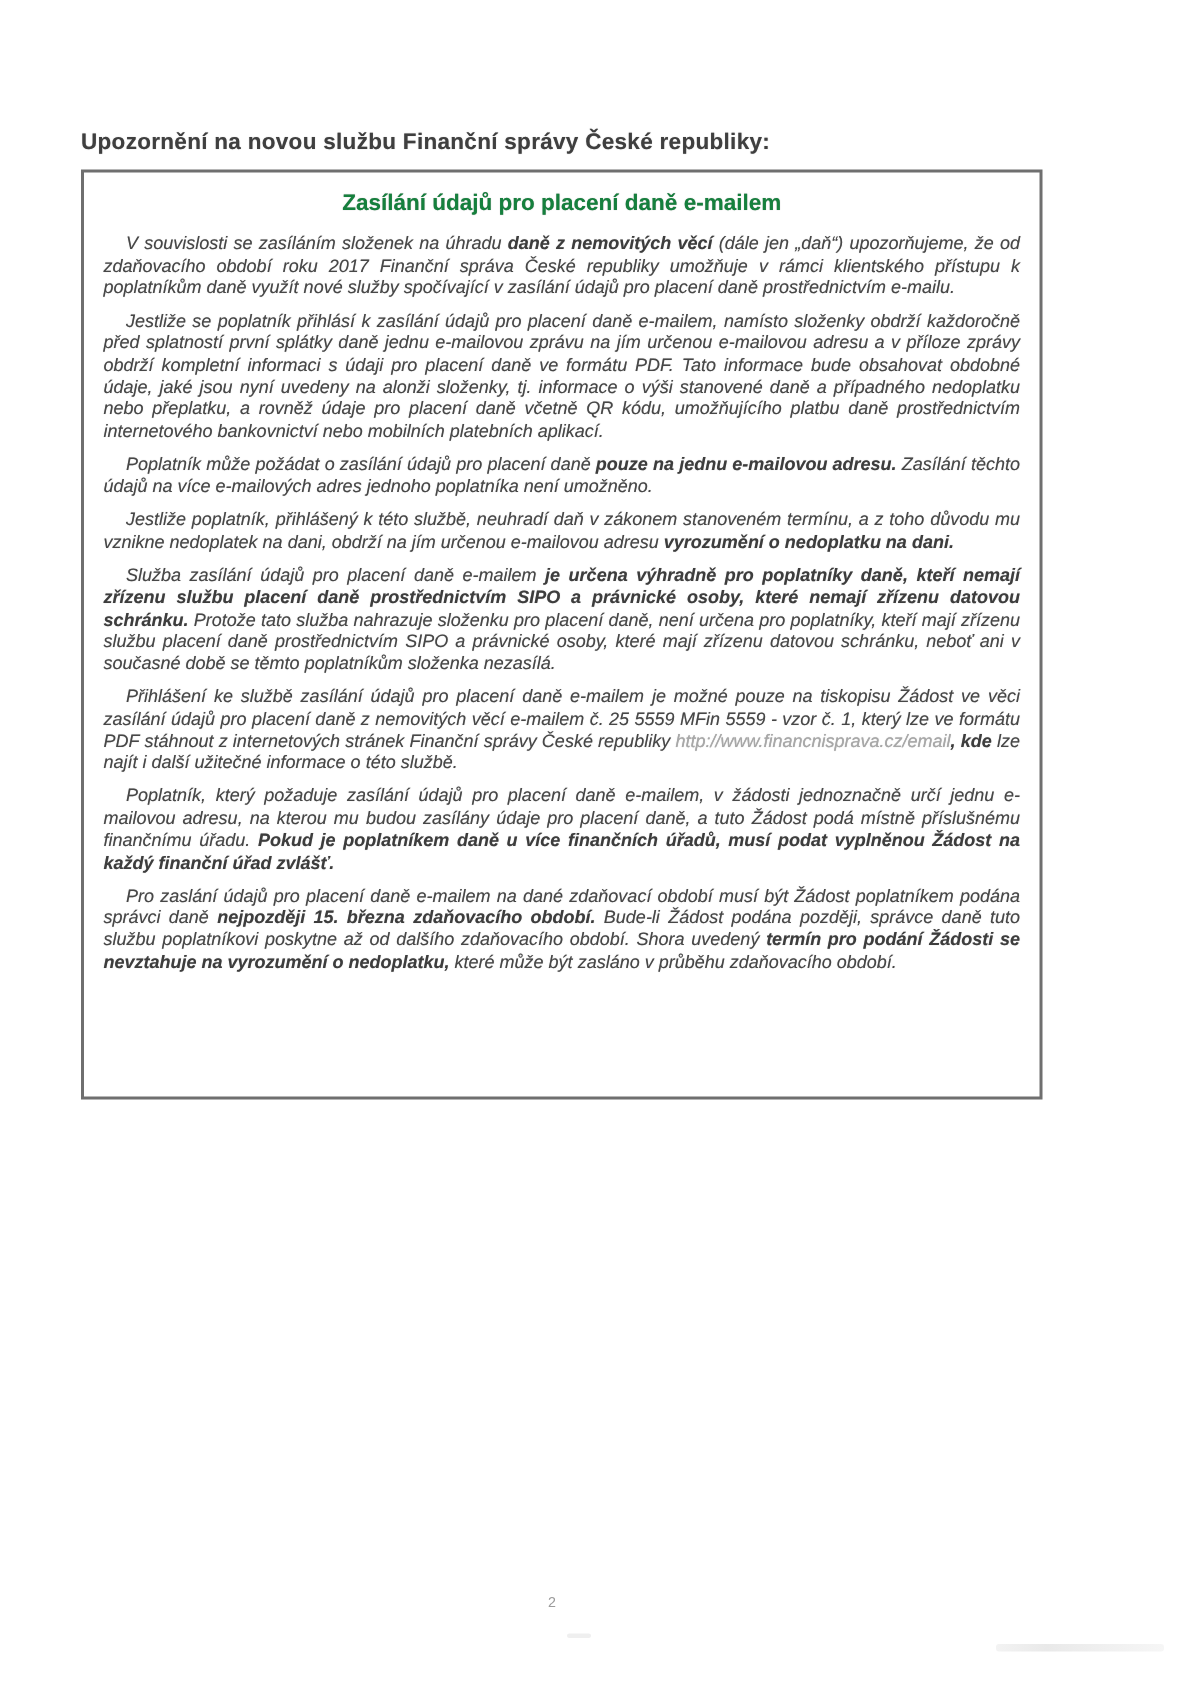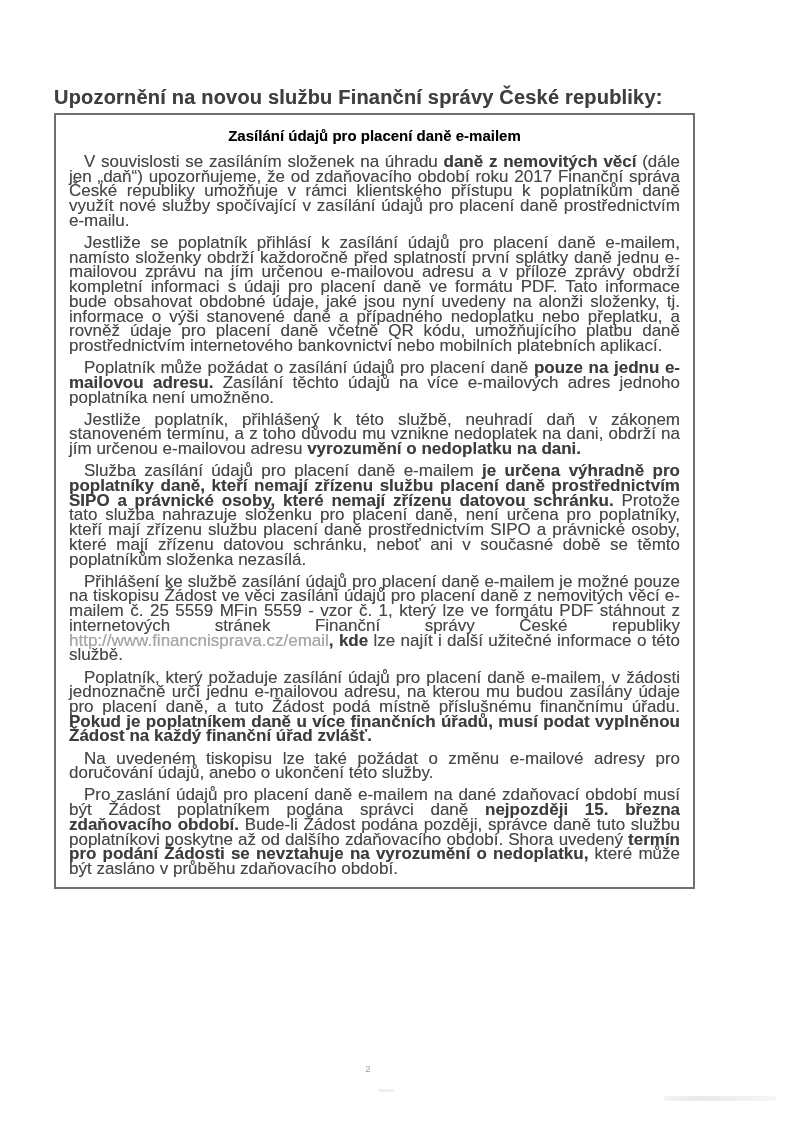--- a/index.html
+++ b/index.html
@@ -9,53 +9,54 @@
     height: 1131px;
     background: #ffffff;
     font-family: "Liberation Sans", sans-serif;
     overflow: hidden;
   }
   .heading {
     position: absolute;
     left: 54px;
     top: 86px;
     width: 700px;
-    font-size: 20px;
+    font-size: 15px;
     font-weight: bold;
     color: #3f3f3f;
     letter-spacing: 0.2px;
     text-shadow: 0 0 0.6px rgba(70,70,70,0.55);
   }
   .notice-box {
     position: absolute;
     left: 54px;
     top: 113px;
     width: 611px;
     border: 2px solid #6f6f6f;
     padding: 8px 13px 10px 13px;
     min-height: 598px;
     box-sizing: content-box;
     background: #ffffff;
   }
   .box-title {
     text-align: center;
     font-size: 15px;
     font-weight: bold;
-    color: #000000;
+    color: #15803d;
     margin: 4px 0 11px 0;
     text-shadow: 0 0 0.6px rgba(70,70,70,0.55);
   }
   .para {
-    font-size: 17px;
+    font-size: 12px;
     line-height: 14.7px;
     color: #474747;
     text-align: justify;
     text-indent: 15px;
     margin: 0 0 7.5px 0;
     text-shadow: 0 0 0.5px rgba(80,80,80,0.5);
+    font-style: italic;
   }
   .para:last-child { margin-bottom: 0; }
   .b { font-weight: bold; color: #3d3d3d; }
   .u-all { text-decoration: underline; text-underline-offset: 2.5px; }
   .link { color: #a8a8a8; }
   .page-number {
     position: absolute;
     left: 352px;
     top: 1063px;
     width: 32px;
@@ -92,21 +93,20 @@
   <div class="notice-box">
     <div class="box-title">Zasílání údajů pro placení daně e-mailem</div>
     <div>
         <p class="para"><span class="">V souvislosti se zasíláním složenek na úhradu </span><span class="b ">daně z nemovitých věcí</span><span class=""> (dále jen „daň“) upozorňujeme, že od zdaňovacího období roku 2017 Finanční správa České republiky umožňuje v rámci klientského přístupu k poplatníkům daně využít nové služby spočívající v zasílání údajů pro placení daně prostřednictvím e-mailu.</span></p>
         <p class="para"><span class="">Jestliže se poplatník přihlásí k zasílání údajů pro placení daně e-mailem, namísto složenky obdrží každoročně před splatností první splátky daně jednu e-mailovou zprávu na jím určenou e-mailovou adresu a v příloze zprávy obdrží kompletní informaci s údaji pro placení daně ve formátu PDF. Tato informace bude obsahovat obdobné údaje, jaké jsou nyní uvedeny na alonži složenky, tj. informace o výši stanovené daně a případného nedoplatku nebo přeplatku, a rovněž údaje pro placení daně včetně QR kódu, umožňujícího platbu daně prostřednictvím internetového bankovnictví nebo mobilních platebních aplikací.</span></p>
         <p class="para"><span class="">Poplatník může požádat o zasílání údajů pro placení daně </span><span class="b ">pouze na jednu e-mailovou adresu.</span><span class=""> Zasílání těchto údajů na více e-mailových adres jednoho poplatníka není umožněno.</span></p>
         <p class="para"><span class="">Jestliže poplatník, přihlášený k této službě, neuhradí daň v zákonem stanoveném termínu, a z toho důvodu mu vznikne nedoplatek na dani, obdrží na jím určenou e-mailovou adresu </span><span class="b ">vyrozumění o nedoplatku na dani.</span></p>
         <p class="para"><span class="">Služba zasílání údajů pro placení daně e-mailem </span><span class="b ">je určena výhradně pro poplatníky daně, kteří nemají zřízenu službu placení daně prostřednictvím SIPO a právnické osoby, které nemají zřízenu datovou schránku.</span><span class=""> Protože tato služba nahrazuje složenku pro placení daně, není určena pro poplatníky, kteří mají zřízenu službu placení daně prostřednictvím SIPO a právnické osoby, které mají zřízenu datovou schránku, neboť ani v současné době se těmto poplatníkům složenka nezasílá.</span></p>
         <p class="para"><span class="">Přihlášení ke službě zasílání údajů pro placení daně e-mailem je možné pouze na tiskopisu Žádost ve věci zasílání údajů pro placení daně z nemovitých věcí e-mailem č. 25 5559 MFin 5559 - vzor č. 1, který lze ve formátu PDF stáhnout z internetových stránek Finanční správy České republiky </span><span class="link">http://www.financnisprava.cz/email</span><span class="b ">, kde</span><span class=""> lze najít i další užitečné informace o této službě.</span></p>
         <p class="para"><span class="">Poplatník, který požaduje zasílání údajů pro placení daně e-mailem, v žádosti jednoznačně určí jednu e-mailovou adresu, na kterou mu budou zasílány údaje pro placení daně, a tuto Žádost podá místně příslušnému finančnímu úřadu. </span><span class="b ">Pokud je poplatníkem daně u více finančních úřadů, musí podat vyplněnou Žádost na každý finanční úřad zvlášť.</span></p>
-        <p class="para"><span class="">Na uvedeném tiskopisu lze také požádat o změnu e-mailové adresy pro doručování údajů, anebo o ukončení této služby.</span></p>
         <p class="para"><span class="">Pro zaslání údajů pro placení daně e-mailem na dané zdaňovací období musí být Žádost poplatníkem podána správci daně </span><span class="b ">nejpozději 15. března zdaňovacího období.</span><span class=""> Bude-li Žádost podána později, správce daně tuto službu poplatníkovi poskytne až od dalšího zdaňovacího období. Shora uvedený </span><span class="b ">termín pro podání Žádosti se nevztahuje na vyrozumění o nedoplatku,</span><span class=""> které může být zasláno v průběhu zdaňovacího období.</span></p>
       </div>
   </div>
 
   <div class="page-number">2</div>
 
   <div class="smudge-a"></div>
   <div class="smudge-b"></div>
 
 </div>

